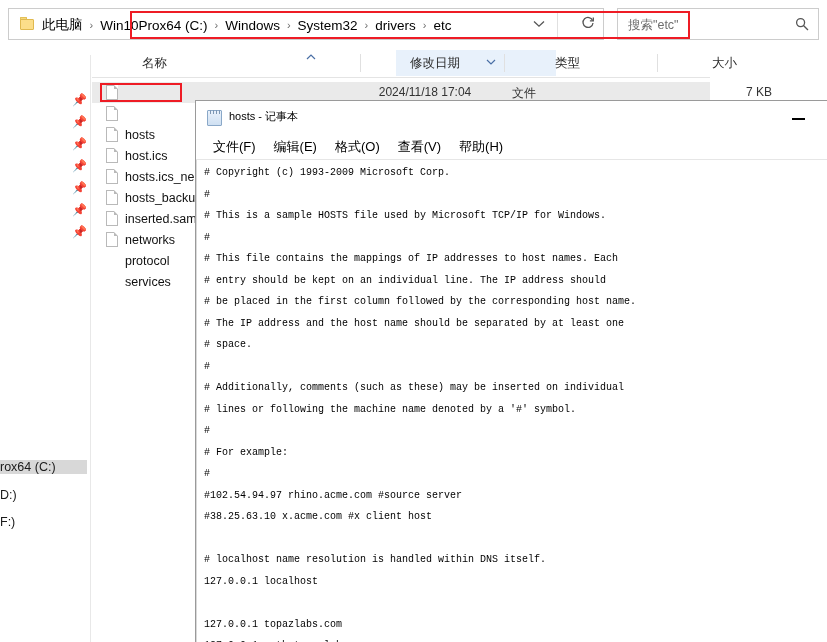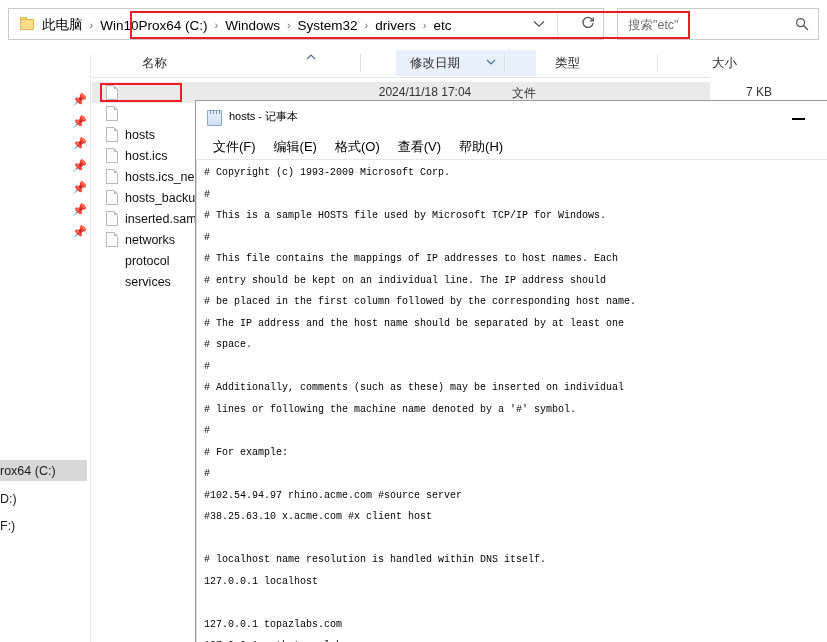--- a/index.html
+++ b/index.html
@@ -51,35 +51,35 @@
 
   
   .col-head{
     position:absolute;left:92px;top:50px;width:618px;height:27px;
     border-bottom:1px solid #e4e4e4;
   }
   .ch{position:absolute;top:0;height:26px;display:flex;align-items:center;
       font-size:12.5px;color:#2a2a2a;box-sizing:border-box;margin-left:36px;}
   .ch-name{left:0;width:268px;padding-left:14px;}
   .ch-sortmark{position:absolute;left:178px;top:1px;color:#4a6fa5;font-size:10px;}
-  .ch-date{left:268px;width:140px;padding-left:14px;background:#e8f1fb;}
+  .ch-date{left:268px;width:160px;padding-left:14px;background:#e8f1fb;}
   .ch-date-chev{position:absolute;left:394px;top:6px;color:#4a6fa5;font-size:10px;}
   .ch-type{left:413px;width:110px;padding-left:14px;}
   .ch-size{left:572px;width:96px;padding-left:12px;}
   .ch-div{position:absolute;top:4px;width:1px;height:18px;background:#e0e0e0;}
 
   
   .pin-strip{position:absolute;left:0;top:55px;width:91px;height:400px;}
   .pin{position:absolute;left:72px;width:14px;height:14px;color:#7a8691;font-size:12px;}
 
   .side-divider{position:absolute;left:90px;top:55px;width:1px;height:587px;background:#e8e8e8;}
 
   
   .side-item{
-    position:absolute;left:0;height:21px;width:87px;
+    position:absolute;left:0;height:14px;width:87px;
     font-size:12.5px;color:#1a1a1a;display:flex;align-items:center;
     box-sizing:border-box;
   }
   .side-item.sel{background:#d8d8d8;}
   .side-label{padding-left:0px;white-space:nowrap;}
 
   
   .file-list{position:absolute;left:92px;top:82px;width:618px;}
   .file-row{position:relative;height:21px;}
   .file-row.sel{background:#eaeaea;}

